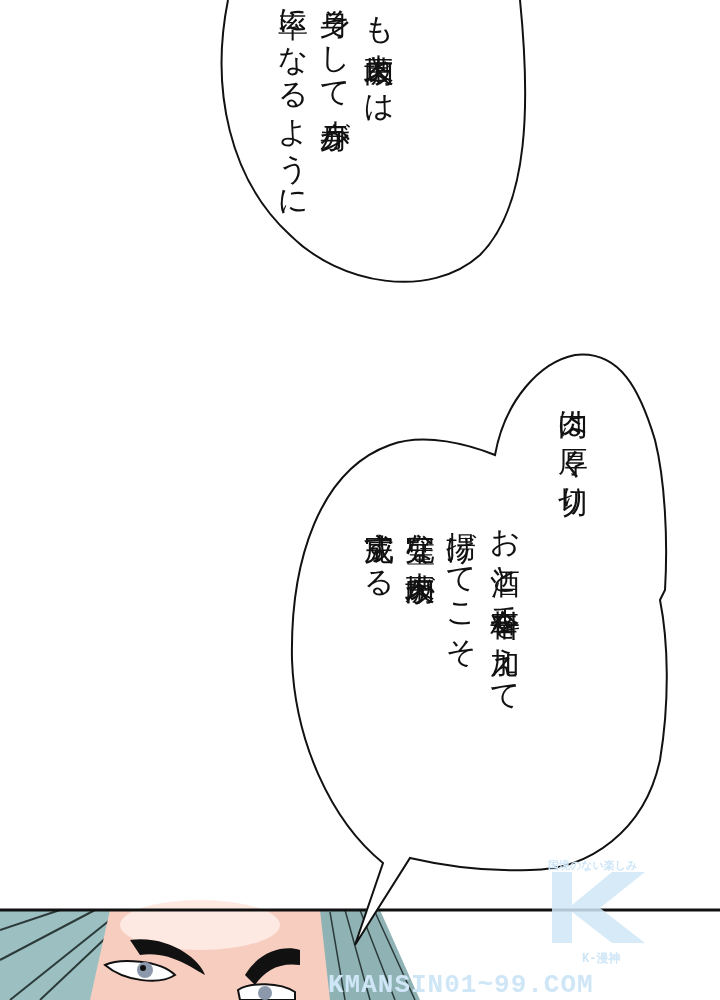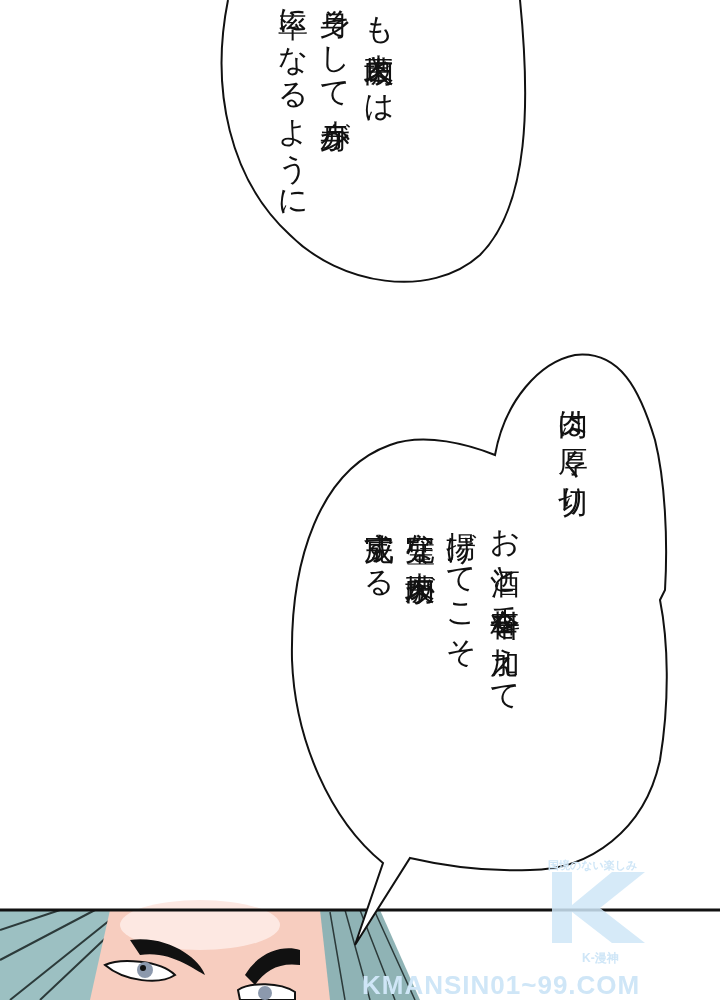--- a/index.html
+++ b/index.html
@@ -13,21 +13,21 @@
       font-family: "DejaVu Sans", sans-serif;
       font-size: 30px;
       line-height: 1;
       color: #111111;
       letter-spacing: 2px;
       white-space: nowrap;
     }
     .watermark {
       position: absolute;
       color: #cfe6f7;
-      font-family: Liberation Sans, sans-serif;
+      font-family: Liberation Mono, monospace;
       font-weight: bold;
       white-space: nowrap;
     }
   </style>
 </head>
 <body>
 
 <div class="page">
 
   <svg class="art" width="720" height="1000" viewBox="0 0 720 1000">
@@ -81,16 +81,16 @@
   <div class="vcol" style="left:446px; top:508px;">揚げてこそ</div>
   <div class="vcol" style="left:405px; top:508px;">完璧な東坡肉が</div>
   <div class="vcol" style="left:364px; top:508px;">完成する</div>
 
   <div>
     <div class="watermark" style="left:548px; top:858px; font-size:11px;">国境のない楽しみ</div>
     <svg style="position:absolute; left:550px; top:870px;" width="100" height="75" viewBox="0 0 100 75">
       <path d="M2,2 L22,2 L22,35 L62,2 L95,2 L50,38 L95,73 L62,73 L22,42 L22,73 L2,73 Z" fill="#cfe6f7" opacity="0.85"></path>
     </svg>
     <div class="watermark" style="left:582px; top:950px; font-size:12px;">K-漫神</div>
-    <div class="watermark" style="left:362px; top:970px; font-size:26px; letter-spacing:1px;text-align:center;">KMANSIN01~99.COM</div>
+    <div class="watermark" style="left:328px; top:970px; font-size:26px; letter-spacing:1px;text-align:center;">KMANSIN01~99.COM</div>
   </div>
 
 </div>
 
 </body></html>

